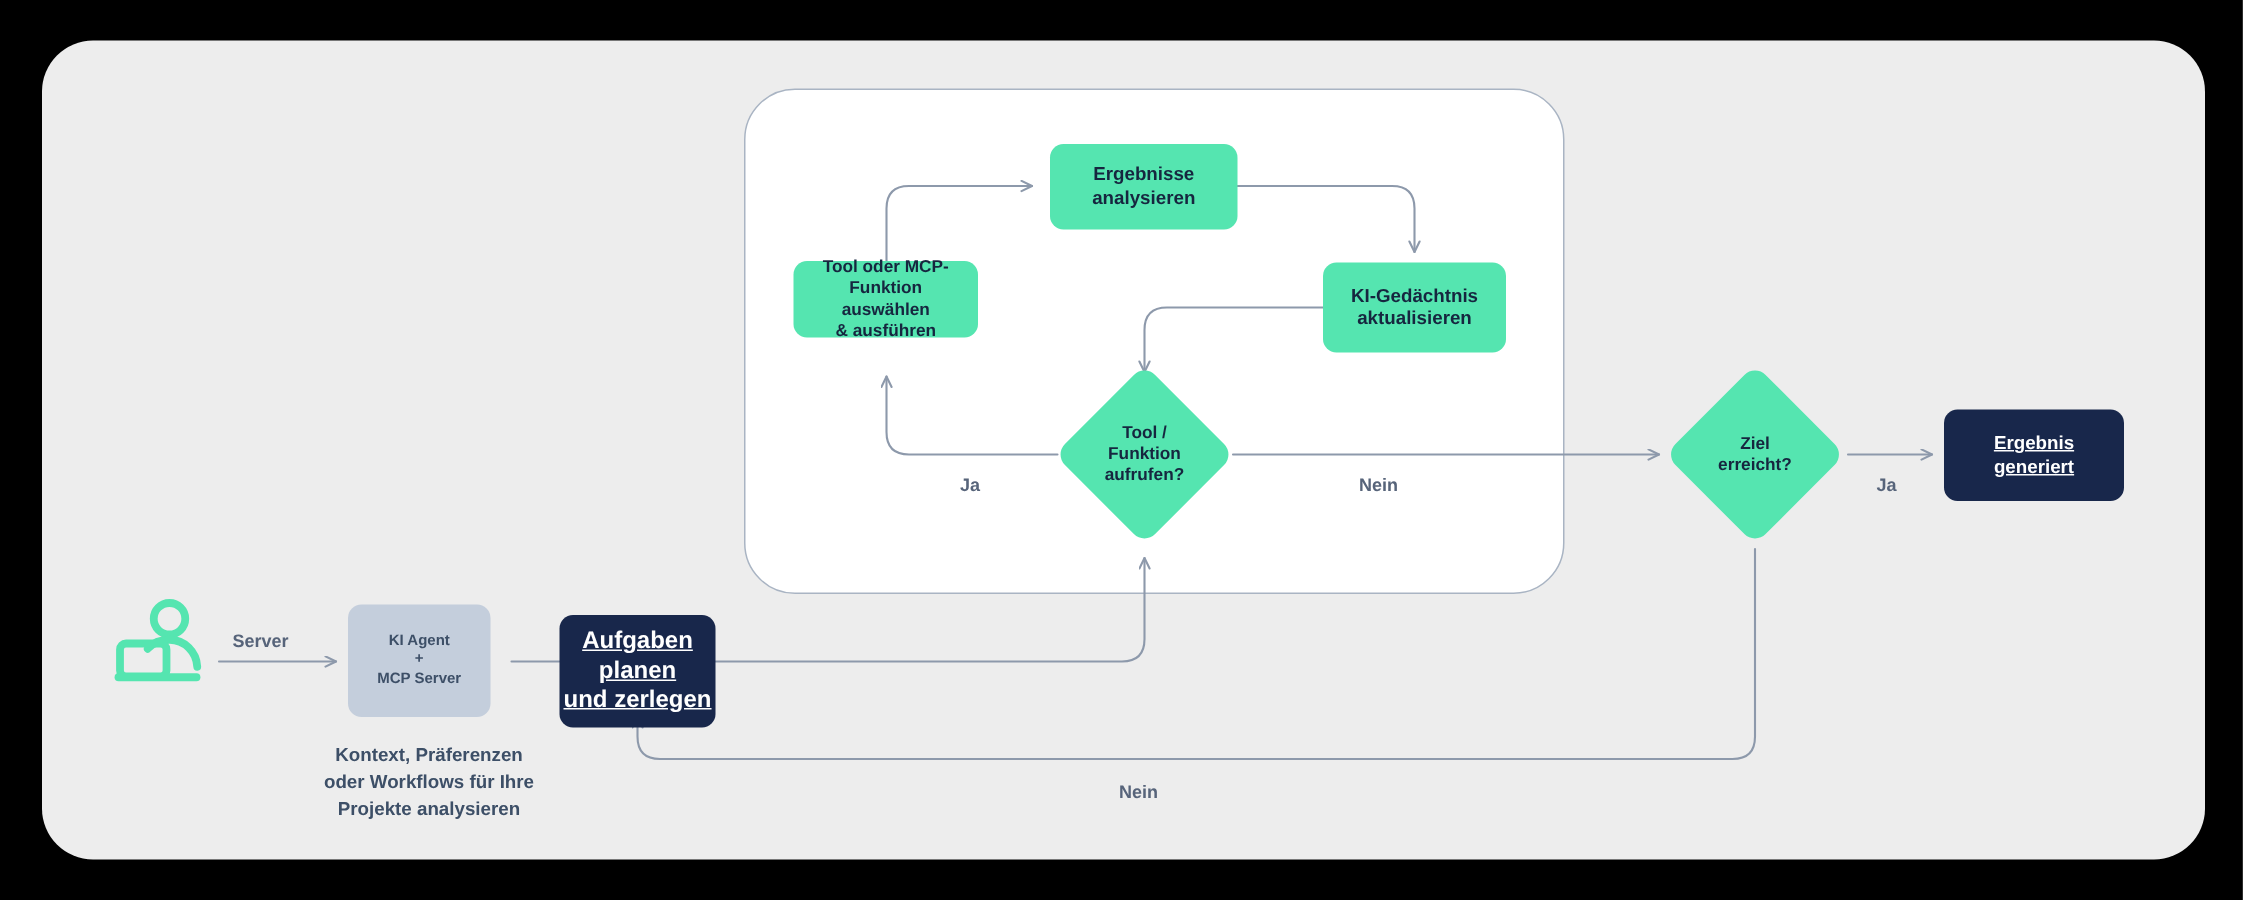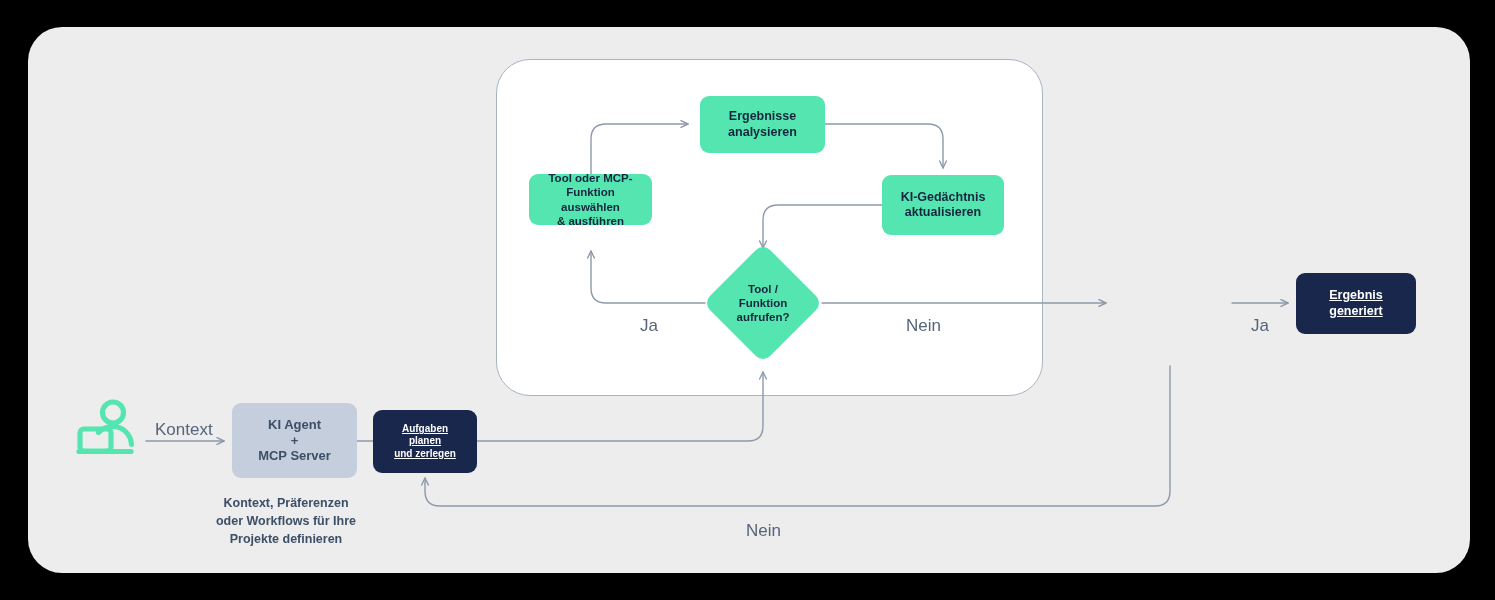--- a/index.html
+++ b/index.html
@@ -71,22 +71,22 @@
     position: relative;
     z-index: 2;
     color: #16263f;
     font-weight: bold;
     line-height: 1.22;
     white-space: pre-line;
   }
   .edge-label {
     position: absolute;
     color: #57647a;
-    font-size: 17px;
-    font-weight: normal;
+    font-size: 12px;
+    font-weight: bold;
     white-space: nowrap;
   }
   .caption {
     position: absolute;
     color: #3d4f67;
     font-size: 12.5px;
     font-weight: bold;
     line-height: 1.45;
     text-align: center;
     white-space: pre-line;
@@ -146,25 +146,25 @@
 
   <svg id="user-icon" viewBox="0 0 62 62" xmlns="http://www.w3.org/2000/svg">
     <g fill="none" stroke="#55e5b0" stroke-width="5.2" stroke-linecap="round" stroke-linejoin="round">
       <circle cx="37" cy="14.5" r="10.5"></circle>
       <path d="M22.5,34.5 C26,30.5 31,28.5 37,28.5 C47,28.5 55,36.5 55.5,46.5"></path>
       <rect x="4" y="31" width="31" height="22" rx="4"></rect>
       <path d="M3,53.5 L55,53.5"></path>
     </g>
   </svg>
 
-  <div class="node lightblue" style="left:232px; top:403px; width:125px; height:75px; font-size:13px;">KI Agent
+  <div class="node lightblue" style="left:232px; top:403px; width:95px; height:75px; font-size:10px;">KI Agent
 +
 MCP Server</div>
 
-  <div class="node navy" style="left:373px; top:410px; width:104px; height:63px; font-size:10px;text-align:center;">Aufgaben
+  <div class="node navy" style="left:373px; top:410px; width:104px; height:75px; font-size:16px;text-align:center;">Aufgaben
 planen
 und zerlegen</div>
 
   <div class="node green" style="left:529px; top:174px; width:123px; height:51px; font-size:11.5px;">Tool oder MCP-
 Funktion
 auswählen
 &amp; ausführen</div>
 
   <div class="node green" style="left:882px; top:175px; width:122px; height:60px; font-size:12.5px;">KI-Gedächtnis
 aktualisieren</div>
@@ -175,28 +175,33 @@
   <div class="node navy" style="left:1296px; top:273px; width:120px; height:61px; font-size:12.5px;">Ergebnis
 generiert</div>
 
   <div class="diamond" style="left:703px; top:243px; width:120px; height:120px;">
     <div class="dshape" style="width:85px; height:85px;"></div>
     <div class="dlabel" style="font-size:11.5px;text-align:center;">Tool /
 Funktion
 aufrufen?</div>
   </div>
 
-
-  <div class="edge-label" style="left:155px; top:420px;">Kontext</div>
+  <div class="diamond" style="left:1110px; top:243px; width:120px; height:120px;">
+    <div class="dshape" style="width:85px; height:85px;"></div>
+    <div class="dlabel" style="font-size:11.5px;">Ziel
+erreicht?</div>
+  </div>
+
+  <div class="edge-label" style="left:155px; top:420px;">Server</div>
 
   <div class="edge-label" style="left:640px; top:316px;">Ja</div>
 
   <div class="edge-label" style="left:906px; top:316px;">Nein</div>
 
   <div class="edge-label" style="left:1251px; top:316px;">Ja</div>
 
   <div class="edge-label" style="left:746px; top:521px;">Nein</div>
 
   <div class="caption" style="left:186px; top:494px; width:200px;">Kontext, Präferenzen
 oder Workflows für Ihre
-Projekte definieren</div>
+Projekte analysieren</div>
 
 </div>
 
 </body></html>

